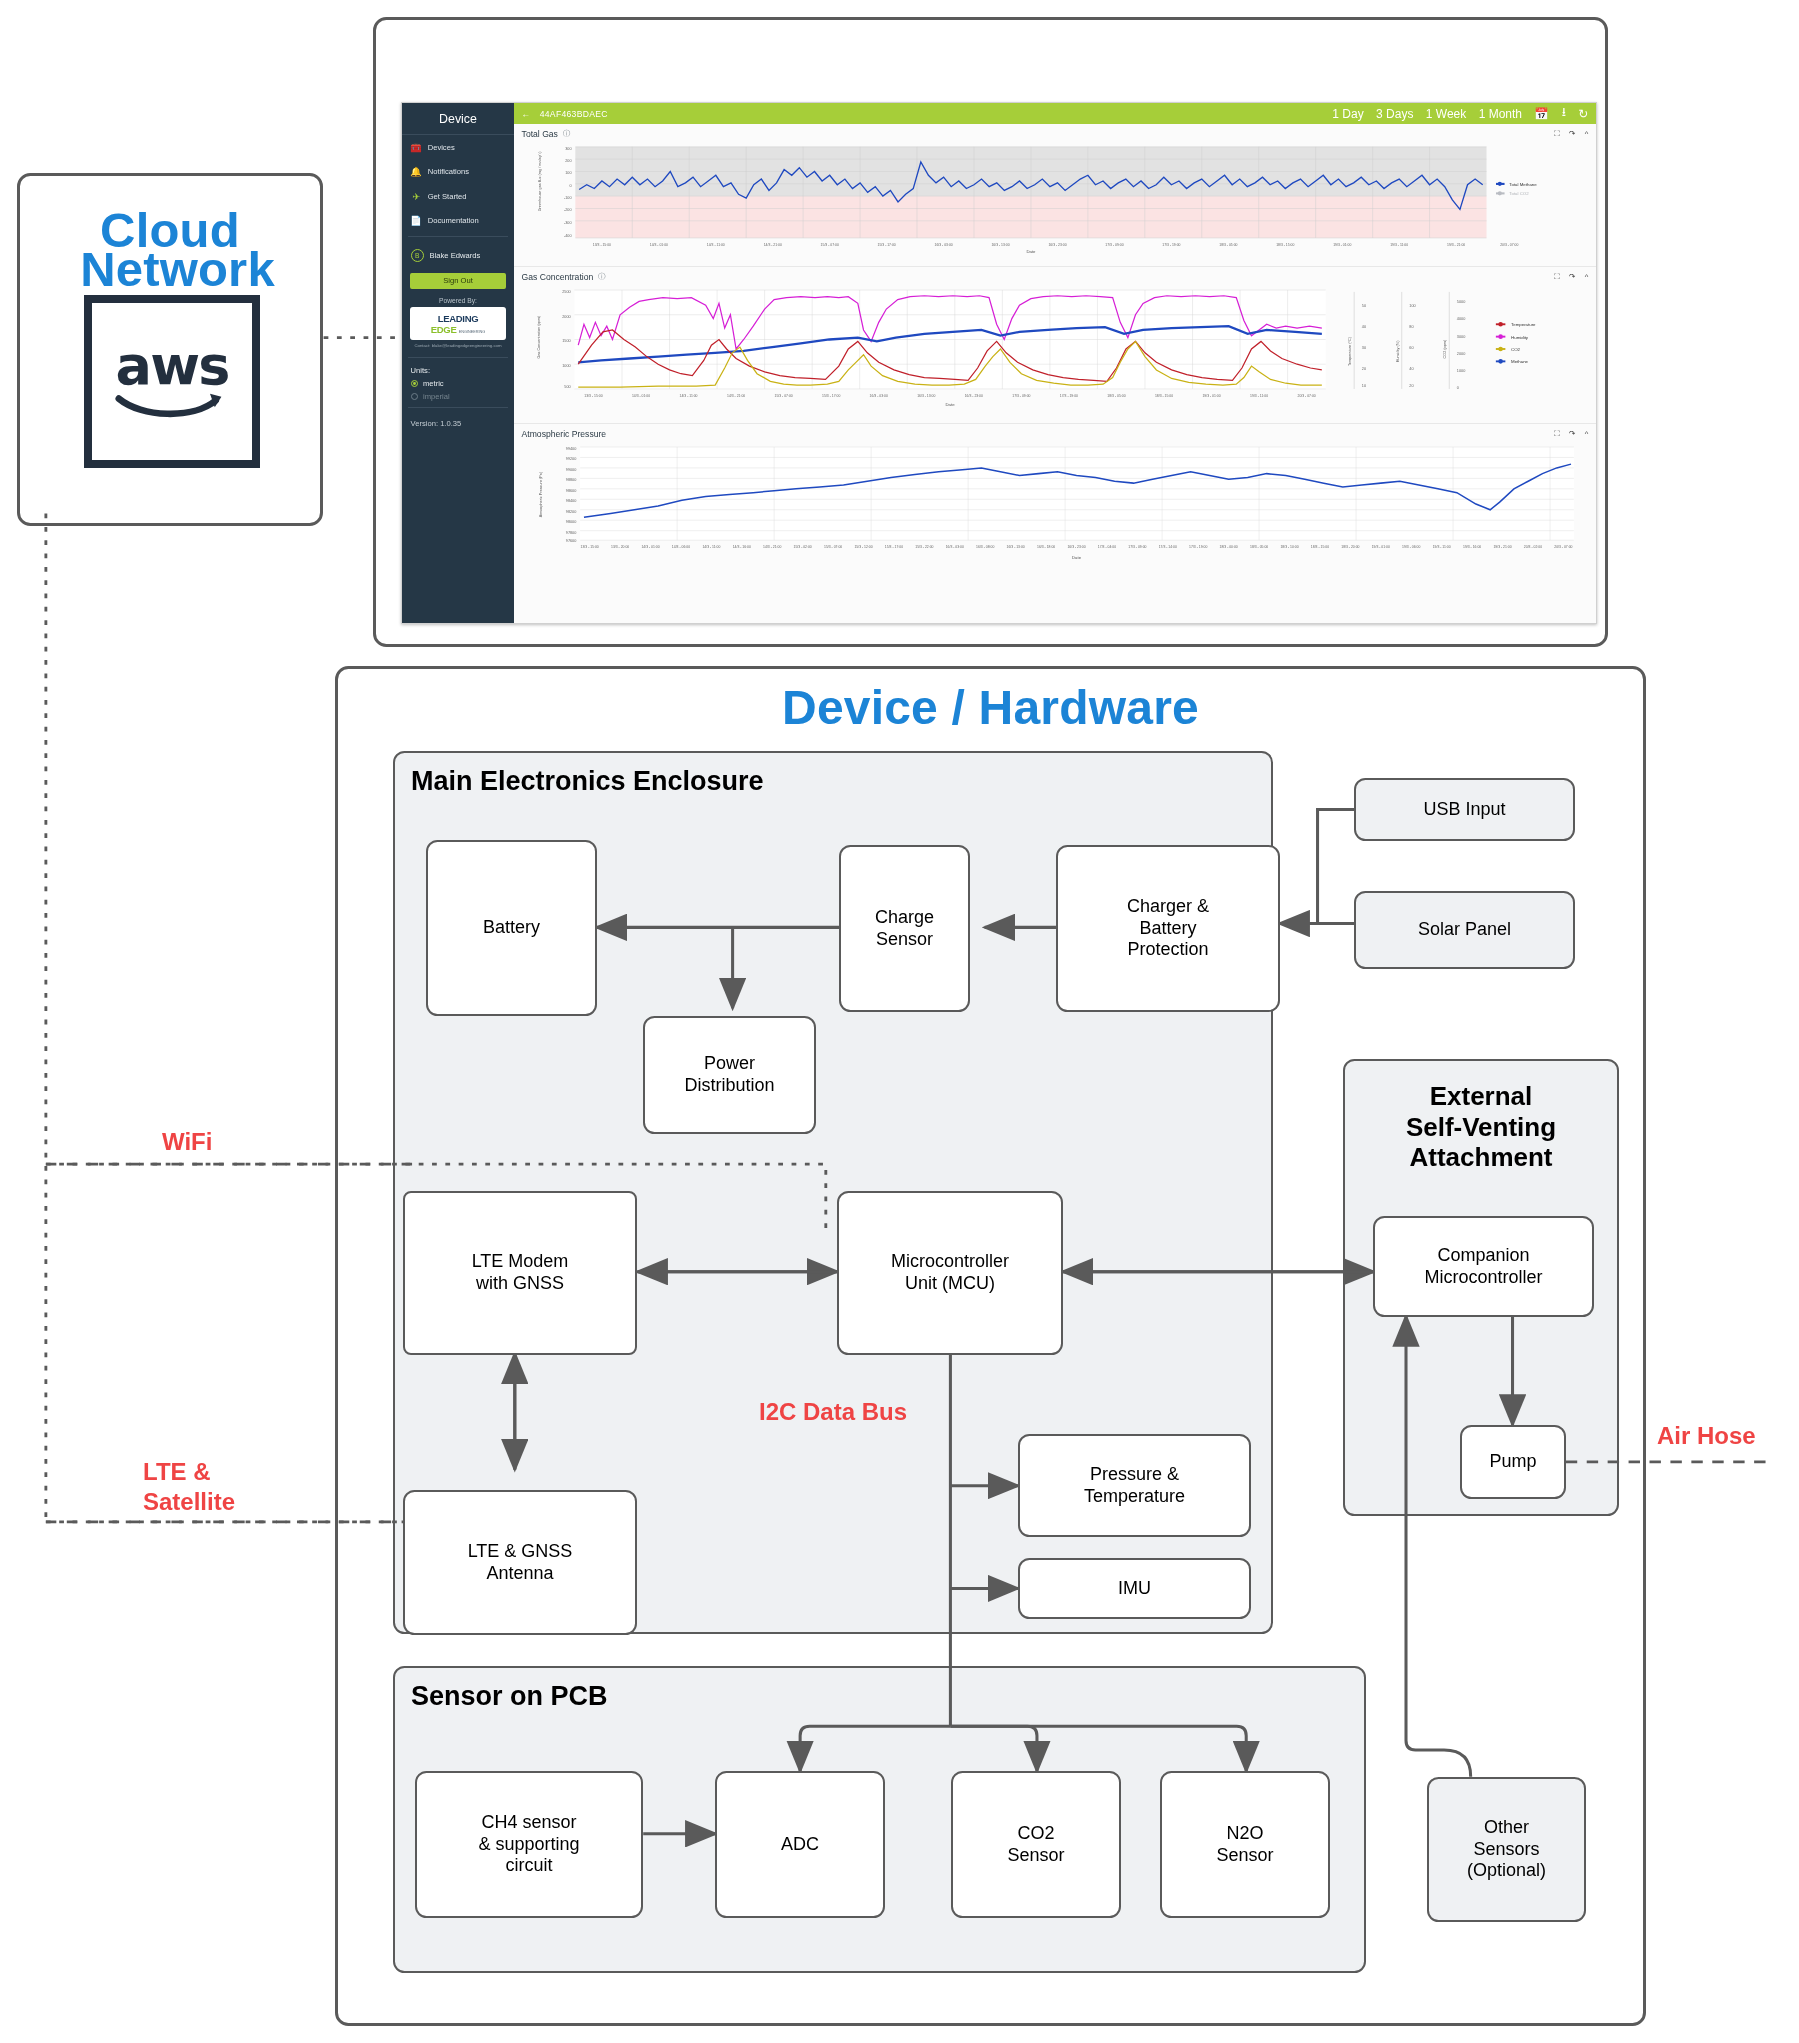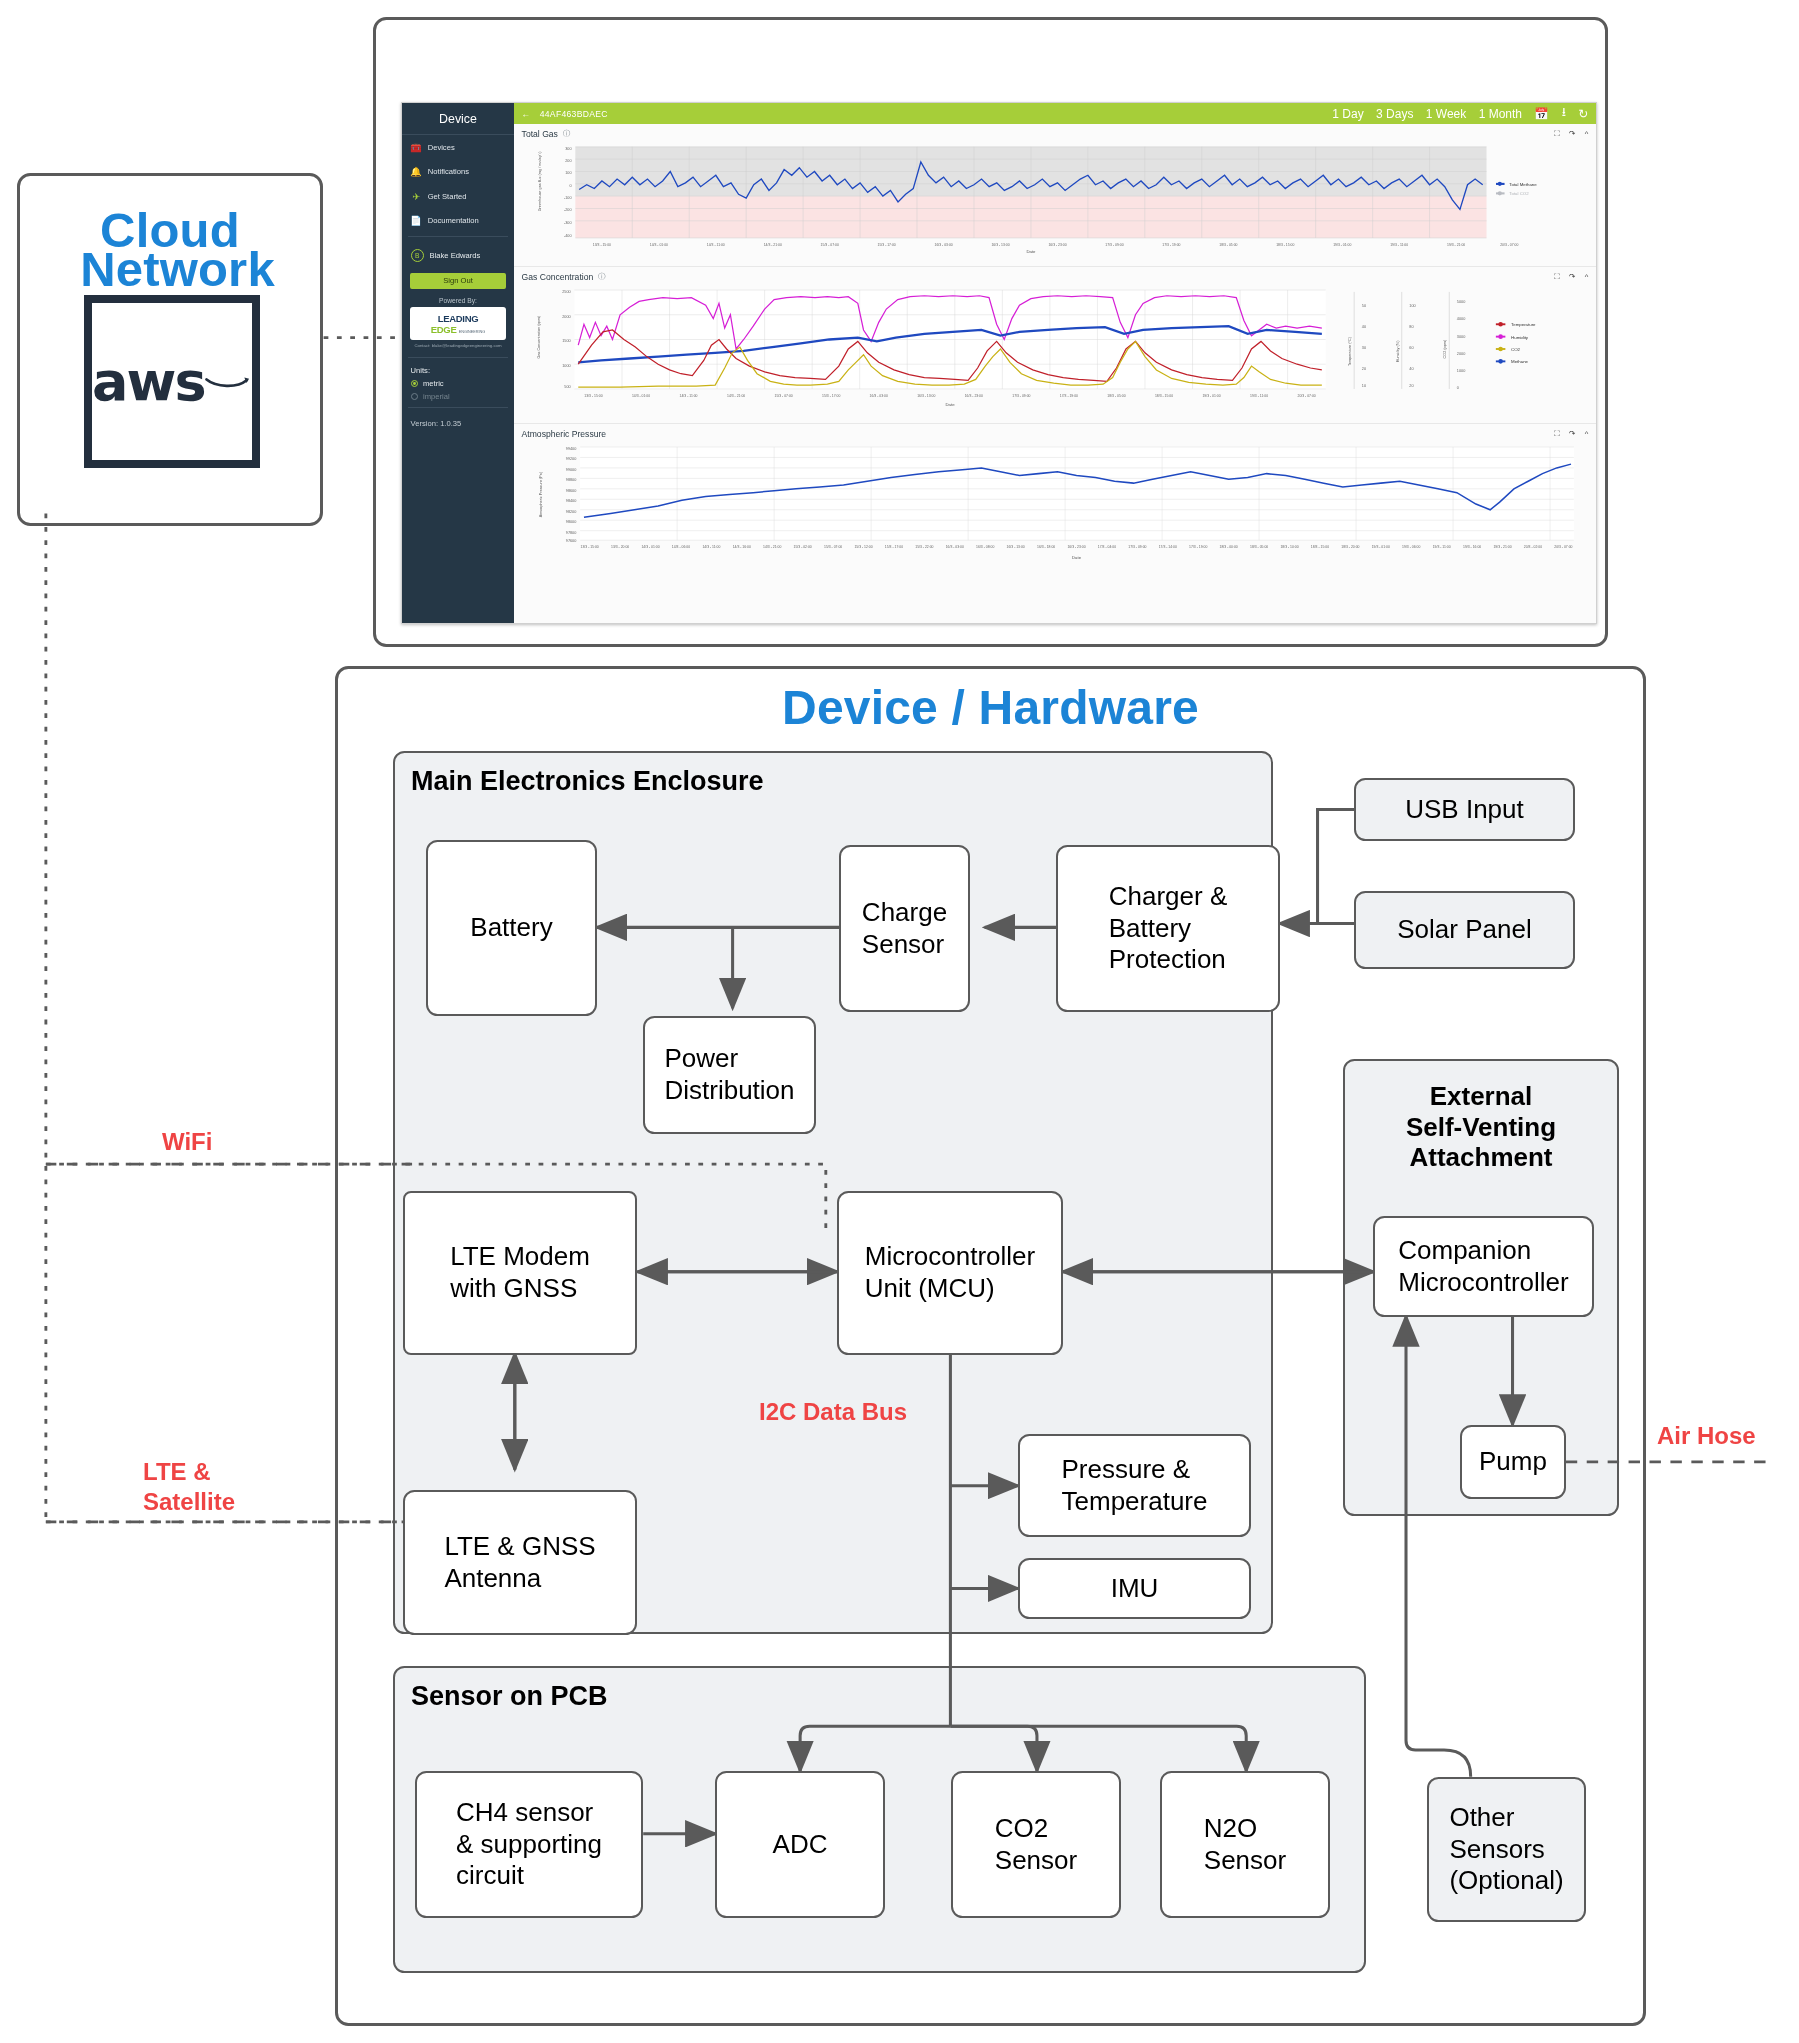--- a/index.html
+++ b/index.html
@@ -17,22 +17,23 @@
   }
   
   .node {
     position: absolute;
     border: 2.9px solid #5a5a5a;
     border-radius: 11.4px;
     background: #ffffff;
     display: flex;
     align-items: center;
     justify-content: center;
+    text-align: center;
     color: #000;
-    font-size: 26px;
+    font-size: 18px;
     line-height: 1.22;
     padding: 3.8px 5.7px;
     z-index: 6;
   }
   .node.grey { background: #eff1f3; }
   .group {
     position: absolute;
     border: 2.9px solid #5a5a5a;
     border-radius: 11.4px;
     background: #eff1f3;
@@ -84,20 +85,21 @@
     left: 84px; top: 295px;
     width: 176px; height: 173px;
     border: 8.6px solid #232f3e;
     background: #ffffff;
     z-index: 7;
   }
   .aws-inner {
     position: absolute;
     inset: 0;
     display: flex;
+    flex-direction: column;
     align-items: center;
     justify-content: center;
   }
   .aws-word {
     font-family: "DejaVu Sans", sans-serif;
     font-weight: bold;
     font-size: 54px;
     color: #232f3e;
     line-height: .85;
     letter-spacing: -1.9px;

